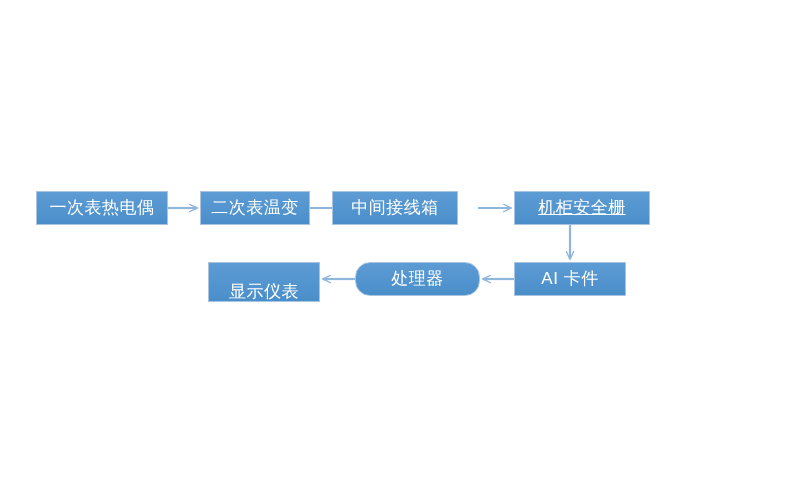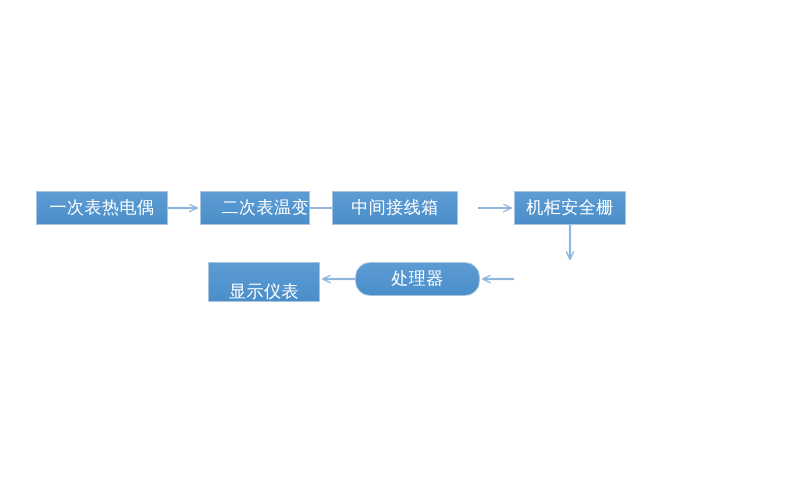--- a/index.html
+++ b/index.html
@@ -70,32 +70,35 @@
     <line x1="478" y1="208" x2="511" y2="208" stroke="#8FB6DC" stroke-width="2.2" marker-end="url(#arrowR)"></line>
     <line x1="570" y1="225" x2="570" y2="259" stroke="#8FB6DC" stroke-width="2.2" marker-end="url(#arrowD)"></line>
     <line x1="514" y1="279" x2="483" y2="279" stroke="#8FB6DC" stroke-width="2.2" marker-end="url(#arrowL)"></line>
     <line x1="355" y1="279" x2="323" y2="279" stroke="#8FB6DC" stroke-width="2.2" marker-end="url(#arrowL)"></line>
   </svg>
 
   <div class="node" style="left:36px; top:191px; width:132px; height:34px;">
     <span class="node-label">一次表热电偶</span>
   </div>
 
-  <div class="node" style="left:200px; top:191px; width:110px; height:34px;justify-content:flex-end;">
+  <div class="node" style="left:200px; top:191px; width:110px; height:34px;">
     <span class="node-label">二次表温变</span>
   </div>
 
   <div class="node" style="left:332px; top:191px; width:126px; height:34px;">
     <span class="node-label">中间接线箱</span>
   </div>
 
-  <div class="node" style="left:514px; top:191px; width:112px; height:34px;">
+  <div class="node" style="left:514px; top:191px; width:136px; height:34px;text-decoration:underline;">
     <span class="node-label">机柜安全栅</span>
   </div>
 
+  <div class="node" style="left:514px; top:262px; width:112px; height:34px;">
+    <span class="node-label">AI 卡件</span>
+  </div>
 
   <div class="node" style="left:355px; top:262px; width:125px; height:34px;border-radius:15px;">
     <span class="node-label">处理器</span>
   </div>
 
   <div class="node" style="left:208px; top:262px; width:112px; height:40px;align-items:flex-end;">
     <span class="node-label">显示仪表</span>
   </div>
 
 </div>

